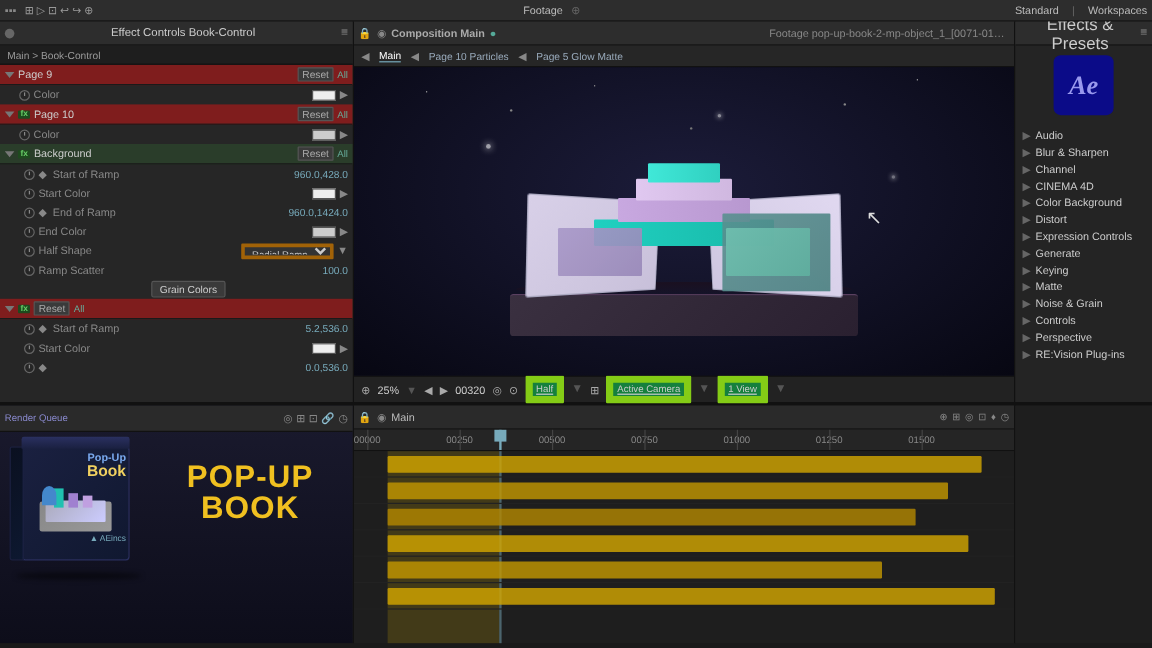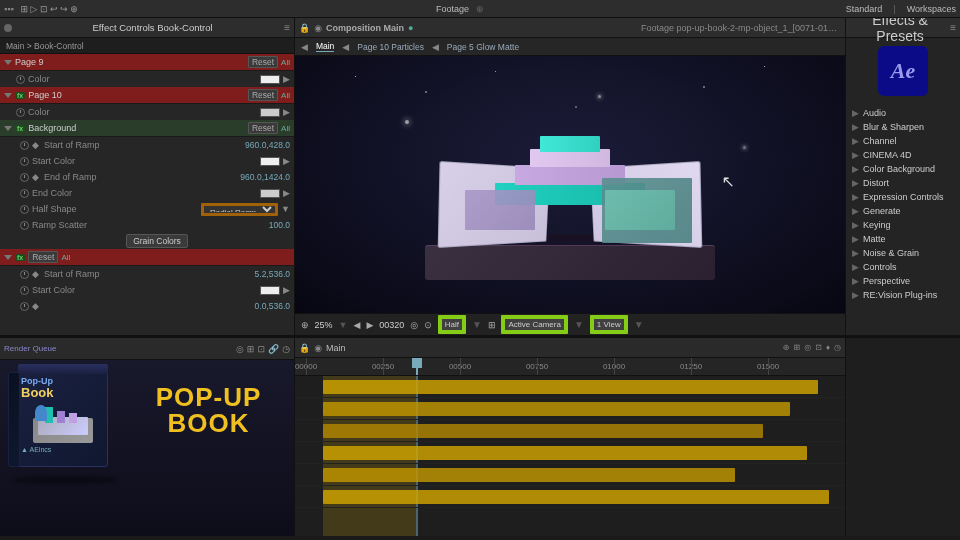--- a/index.html
+++ b/index.html
@@ -263,27 +263,28 @@
     .vbb-btn {
       color: #aaa;
       font-size: 9px;
       cursor: pointer;
     }
     .vbb-val {
       color: #ccc;
       font-size: 9px;
     }
     .vbb-drop {
-      background: #404040;
+      background: #15803d;
       color: #ccc;
       font-size: 8px;
-      border: 4px solid #84cc16;
+      border: 6px solid #84cc16;
       padding: 1px 3px;
       border-radius: 1px;
       cursor: pointer;
+      text-decoration: underline;
     }
 
     
     .col-right {
       width: 115px;
       background: #242424;
       border-left: 1px solid #111;
       flex-shrink: 0;
       overflow: hidden;
     }
@@ -808,21 +809,21 @@
         <span style="color:#888;font-size:9px;cursor:pointer;position:relative;z-index:1;">🔗</span>
         <span style="color:#888;font-size:9px;cursor:pointer;position:relative;z-index:1;">◷</span>
       </div>
 
       <div style="position:relative;display:flex;align-items:flex-start;padding:4px 8px;gap:8px;z-index:1;flex:1;overflow:hidden;">
 
         <div style="position:relative;width:115px;height:115px;flex-shrink:0;">
 
           <div style="position:absolute;top:8px;left:10px;width:90px;height:95px;background:linear-gradient(135deg,#1a2040,#101830);border:1px solid #2a3060;border-radius:3px;">
 
-            <div style="text-align:left;padding:4px 2px 0;">
+            <div style="text-align:right;padding:4px 2px 0;">
               <div style="color:#7aaaf0;font-size:9px;font-weight:bold;line-height:1;">Pop-Up</div>
               <div style="color:#f0d060;font-size:13px;font-weight:900;line-height:1.1;">Book</div>
 
               <div style="margin:3px auto;width:60px;height:40px;position:relative;">
                 <div style="position:absolute;bottom:0;left:0;right:0;height:25px;background:linear-gradient(135deg,#888,#999);border-radius:2px;"></div>
                 <div style="position:absolute;bottom:8px;left:5px;right:5px;height:18px;background:linear-gradient(135deg,#aab,#ccf);border-radius:1px;"></div>
                 <div style="position:absolute;bottom:20px;left:12px;width:8px;height:16px;background:#20c0b0;"></div>
                 <div style="position:absolute;bottom:20px;left:24px;width:8px;height:12px;background:#a080d0;"></div>
                 <div style="position:absolute;bottom:20px;left:36px;width:8px;height:10px;background:#c0a0e0;"></div>
 

